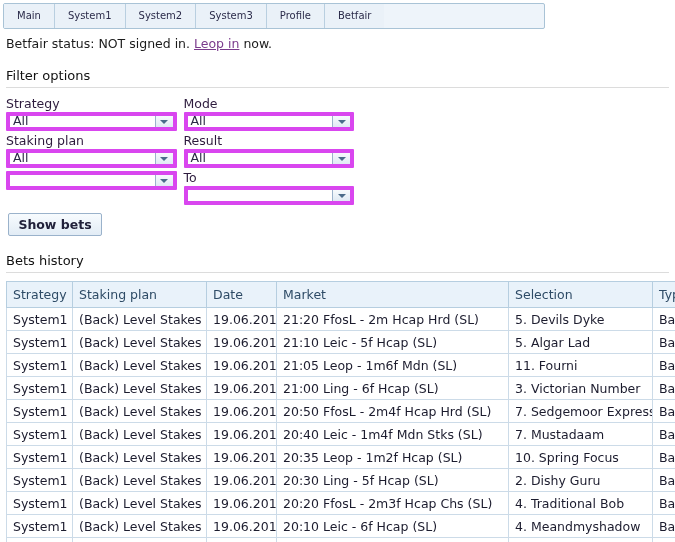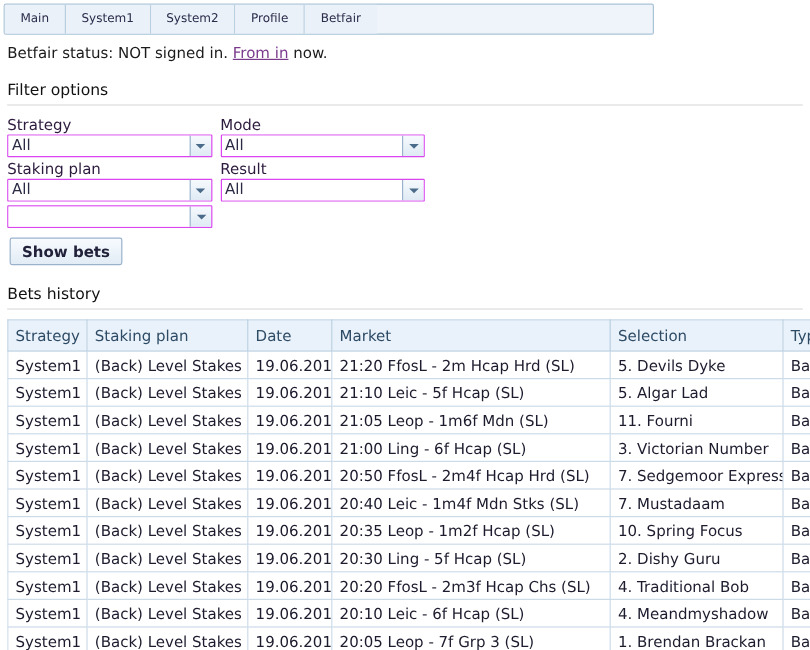--- a/index.html
+++ b/index.html
@@ -89,21 +89,21 @@
     color: #2d1b3d;
     margin-bottom: 1px;
     line-height: 14px;
     white-space: nowrap;
   }
   .combo {
     position: relative;
     display: flex;
     height: 19px;
     box-sizing: border-box;
-    border: 1px solid #d946ef;
+    border: 4px solid #d946ef;
     background: #ffffff;
     border-radius: 1px;
     overflow: hidden;
   }
   .combo .cval {
     flex: 1;
     display: flex;
     align-items: center;
     padding-left: 3px;
     font-size: 12.5px;
@@ -189,27 +189,28 @@
   col.w-sel      { width: 144px; }
   col.w-type     { width: 74px; }
 </style>
 </head>
 <body>
 
 <div class="tabbar" id="tabbar">
     <div class="tab">Main</div>
     <div class="tab">System1</div>
     <div class="tab">System2</div>
+    <div class="tab">System3</div>
     <div class="tab">Profile</div>
     <div class="tab">Betfair</div>
   </div>
 
 <div class="status">
   <span>Betfair status: NOT signed in.</span>
-  <a href="#">From in</a>
+  <a href="#">Leop in</a>
   <span>now.</span>
 </div>
 
 <div class="section-head">Filter options</div>
 <div class="section-rule"></div>
 
 <div class="filters" id="filters">
     <div class="frow">
       <div class="fcell">
         <div class="flabel">Strategy</div>
@@ -245,20 +246,29 @@
         <div class="combo">
           <div class="cval">All</div>
           <div class="cbtn">
             <span class="caret"></span>
           </div>
         </div>
       </div>
     </div>
     <div class="frow">
       <div class="fcell">
+        <div class="combo">
+          <div class="cval"></div>
+          <div class="cbtn">
+            <span class="caret"></span>
+          </div>
+        </div>
+      </div>
+      <div class="fcell">
+        <div class="flabel">To</div>
         <div class="combo">
           <div class="cval"></div>
           <div class="cbtn">
             <span class="caret"></span>
           </div>
         </div>
       </div>
     </div>
   </div>
 

